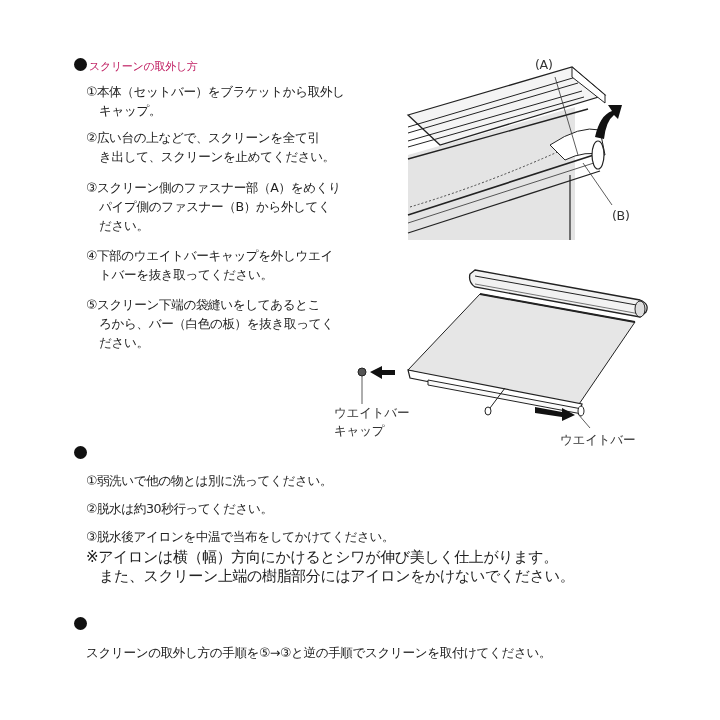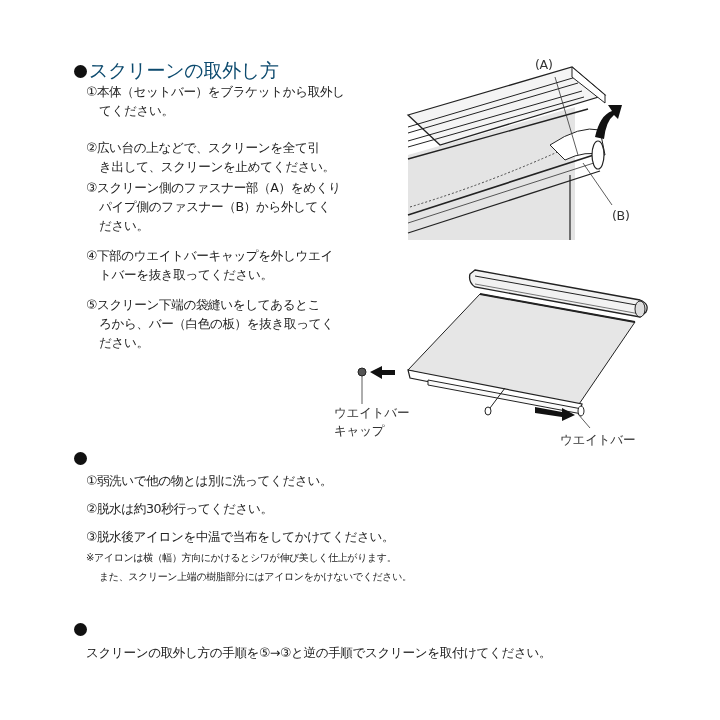--- a/index.html
+++ b/index.html
@@ -1,38 +1,38 @@
 <!DOCTYPE html>
 <html><head>
 <meta charset="utf-8">
 <style>
   html, body { margin:0; padding:0; background:#ffffff; }
   body { width:720px; height:720px; position:relative; overflow:hidden;
          font-family:"DejaVu Sans","Liberation Sans",sans-serif; color:#1a1a1a; }
-  .h { position:absolute; left:74px; font-size:19px; letter-spacing:-0.3px; white-space:nowrap; color:#0c4a6e; }
+  .h { position:absolute; left:74px; font-size:11px; letter-spacing:-0.3px; white-space:nowrap; color:#be185d; }
   .h .dot { display:inline-block; width:13px; height:13px; border-radius:50%; background:#111; margin-right:2px; vertical-align:-1px; }
   .p { position:absolute; left:86px; font-size:12.6px; line-height:19px; letter-spacing:-0.4px; color:#222; white-space:nowrap; }
   .p .cont { display:block; padding-left:13px; }
-  .note { position:absolute; left:86px; font-size:10px; line-height:19px; letter-spacing:-0.4px; color:#222; white-space:nowrap; }
+  .note { position:absolute; left:86px; font-size:15px; line-height:19px; letter-spacing:-0.4px; color:#222; white-space:nowrap; }
   .note .cont { display:block; padding-left:13px;text-align:center; }
   .lbl { position:absolute; font-size:12.6px; color:#333; letter-spacing:-0.3px; white-space:nowrap; }
   svg { position:absolute; }
 </style>
 </head>
 <body>
 
 <div class="h" style="top:58px;">
   <span class="dot"></span><span>スクリーンの取外し方</span>
 </div>
 
 <div class="p" style="top:82px;">
   <span>①本体（セットバー）をブラケットから取外し</span>
-  <span class="cont">てください。</span>
+  <span class="cont">キャップ。</span>
 </div>
-<div class="p" style="top:138px;">
+<div class="p" style="top:128px;">
   <span>②広い台の上などで、スクリーンを全て引</span>
   <span class="cont">き出して、スクリーンを止めてください。</span>
 </div>
 <div class="p" style="top:178px;">
   <span>③スクリーン側のファスナー部（A）をめくり</span>
   <span class="cont">パイプ側のファスナー（B）から外してく</span>
   <span class="cont">ださい。</span>
 </div>
 <div class="p" style="top:246px;">
   <span>④下部のウエイトバーキャップを外しウエイ</span>

